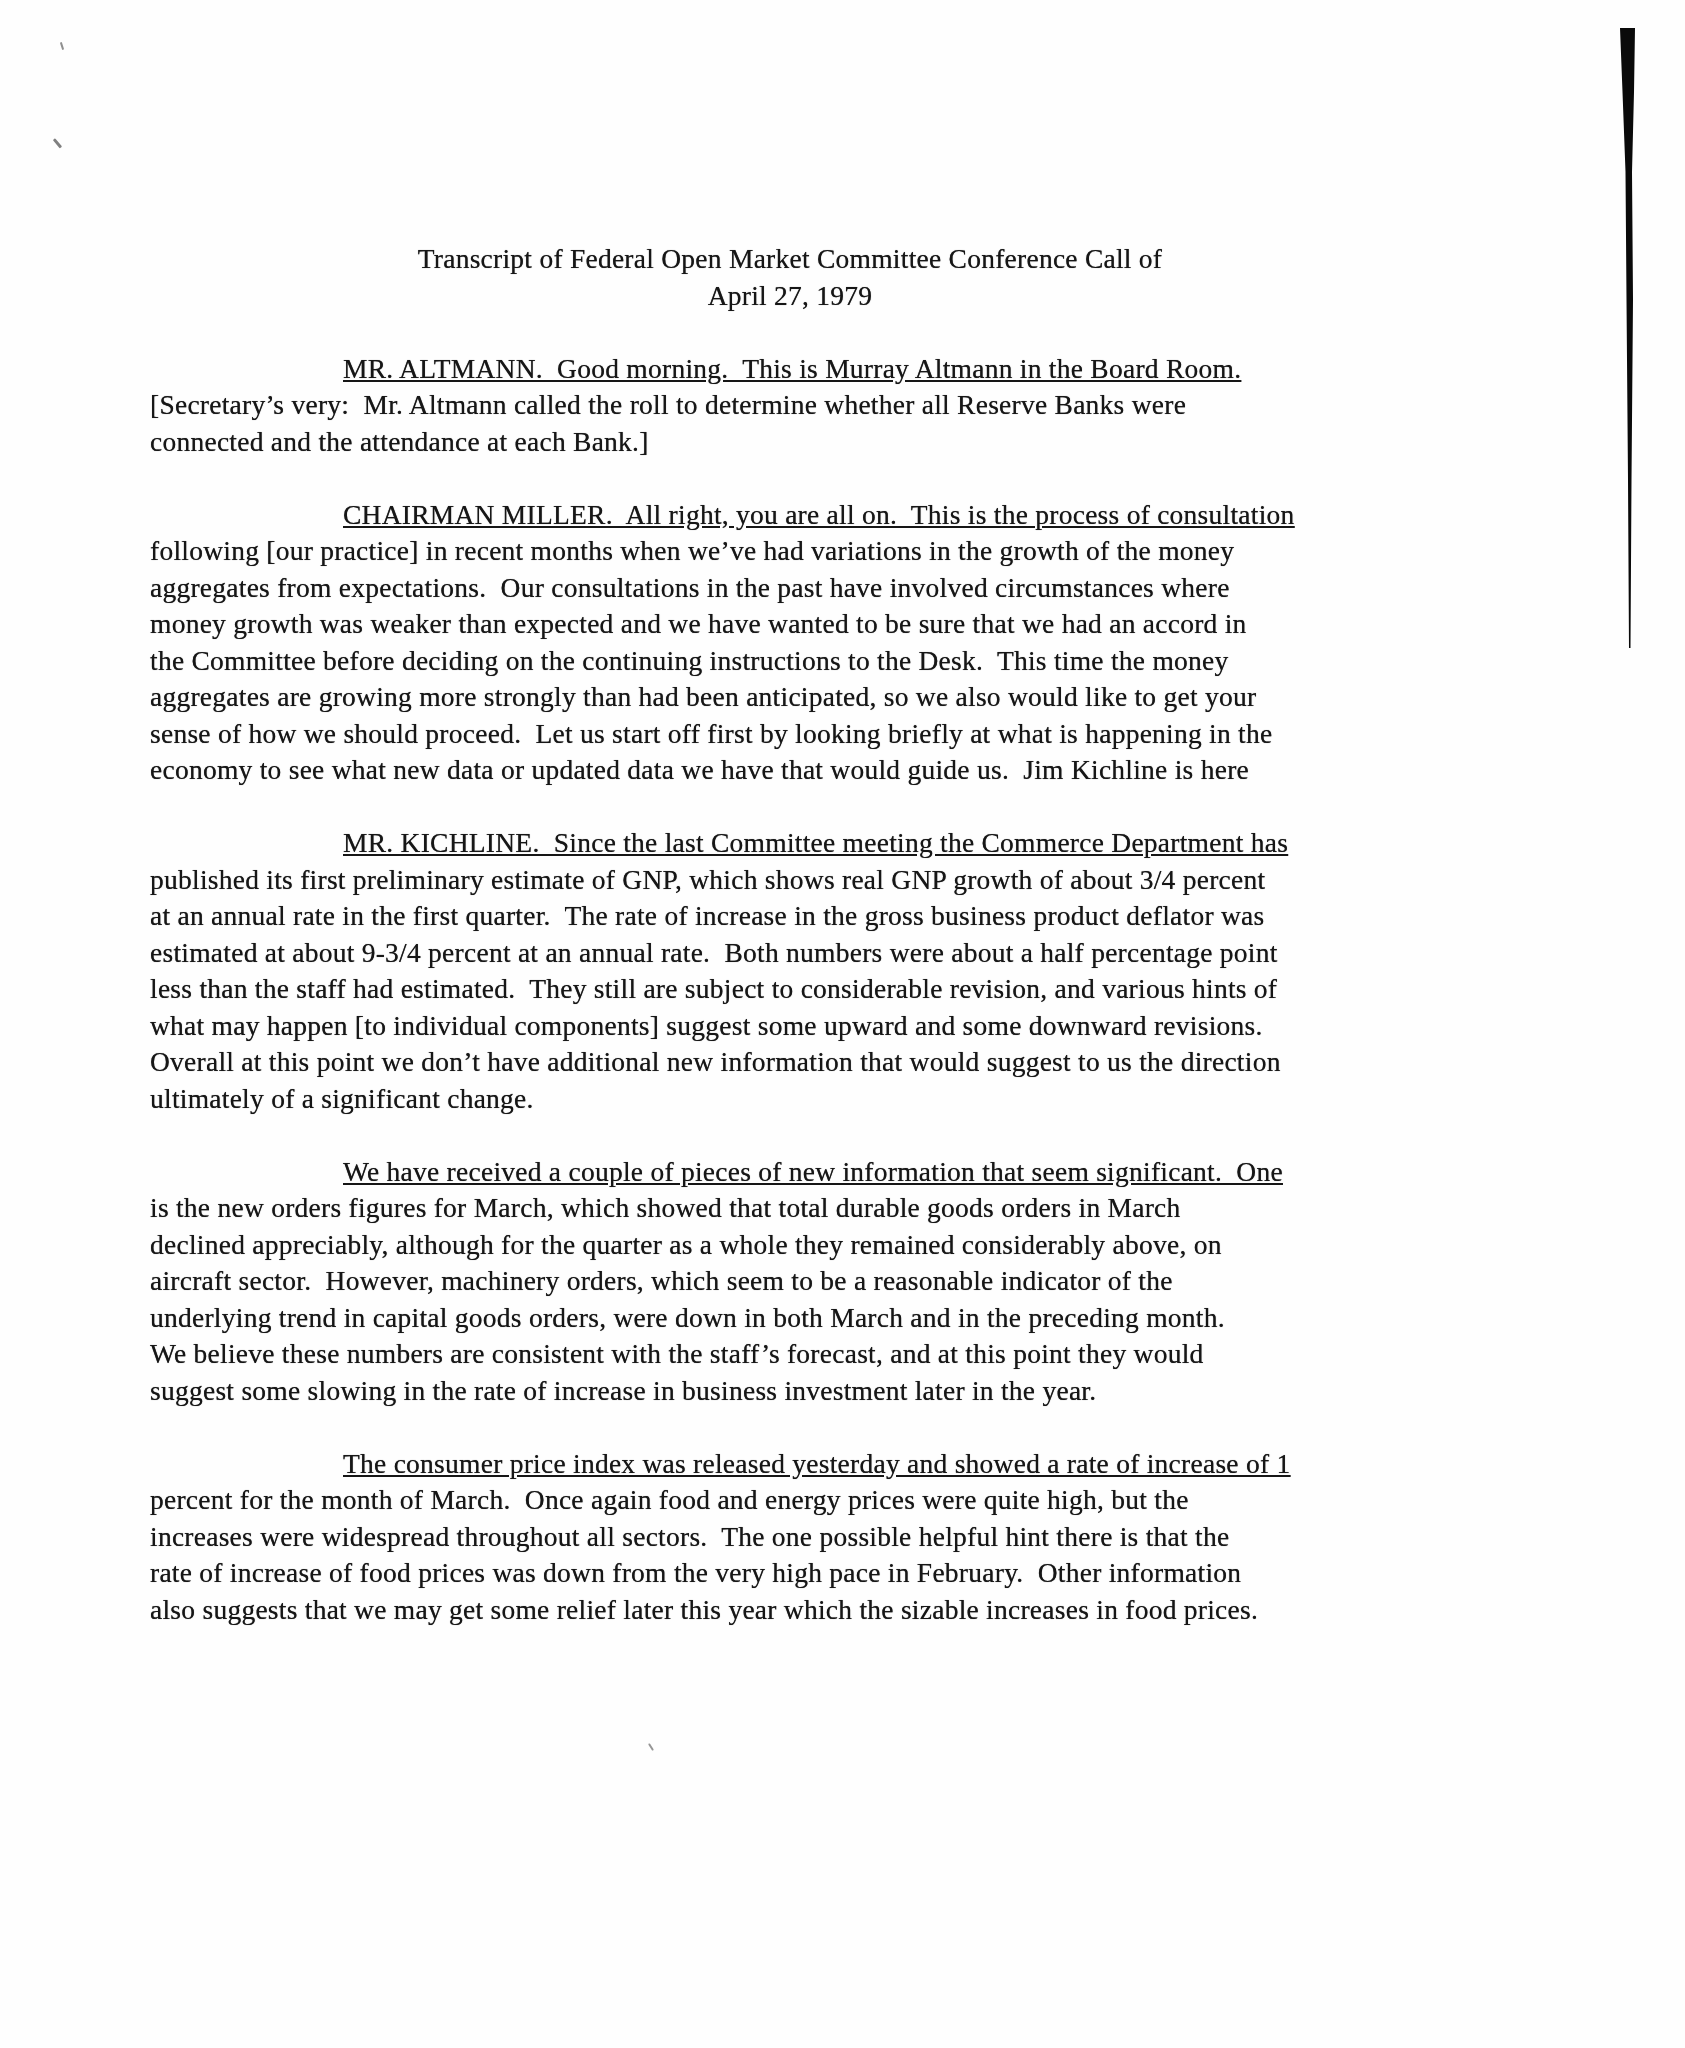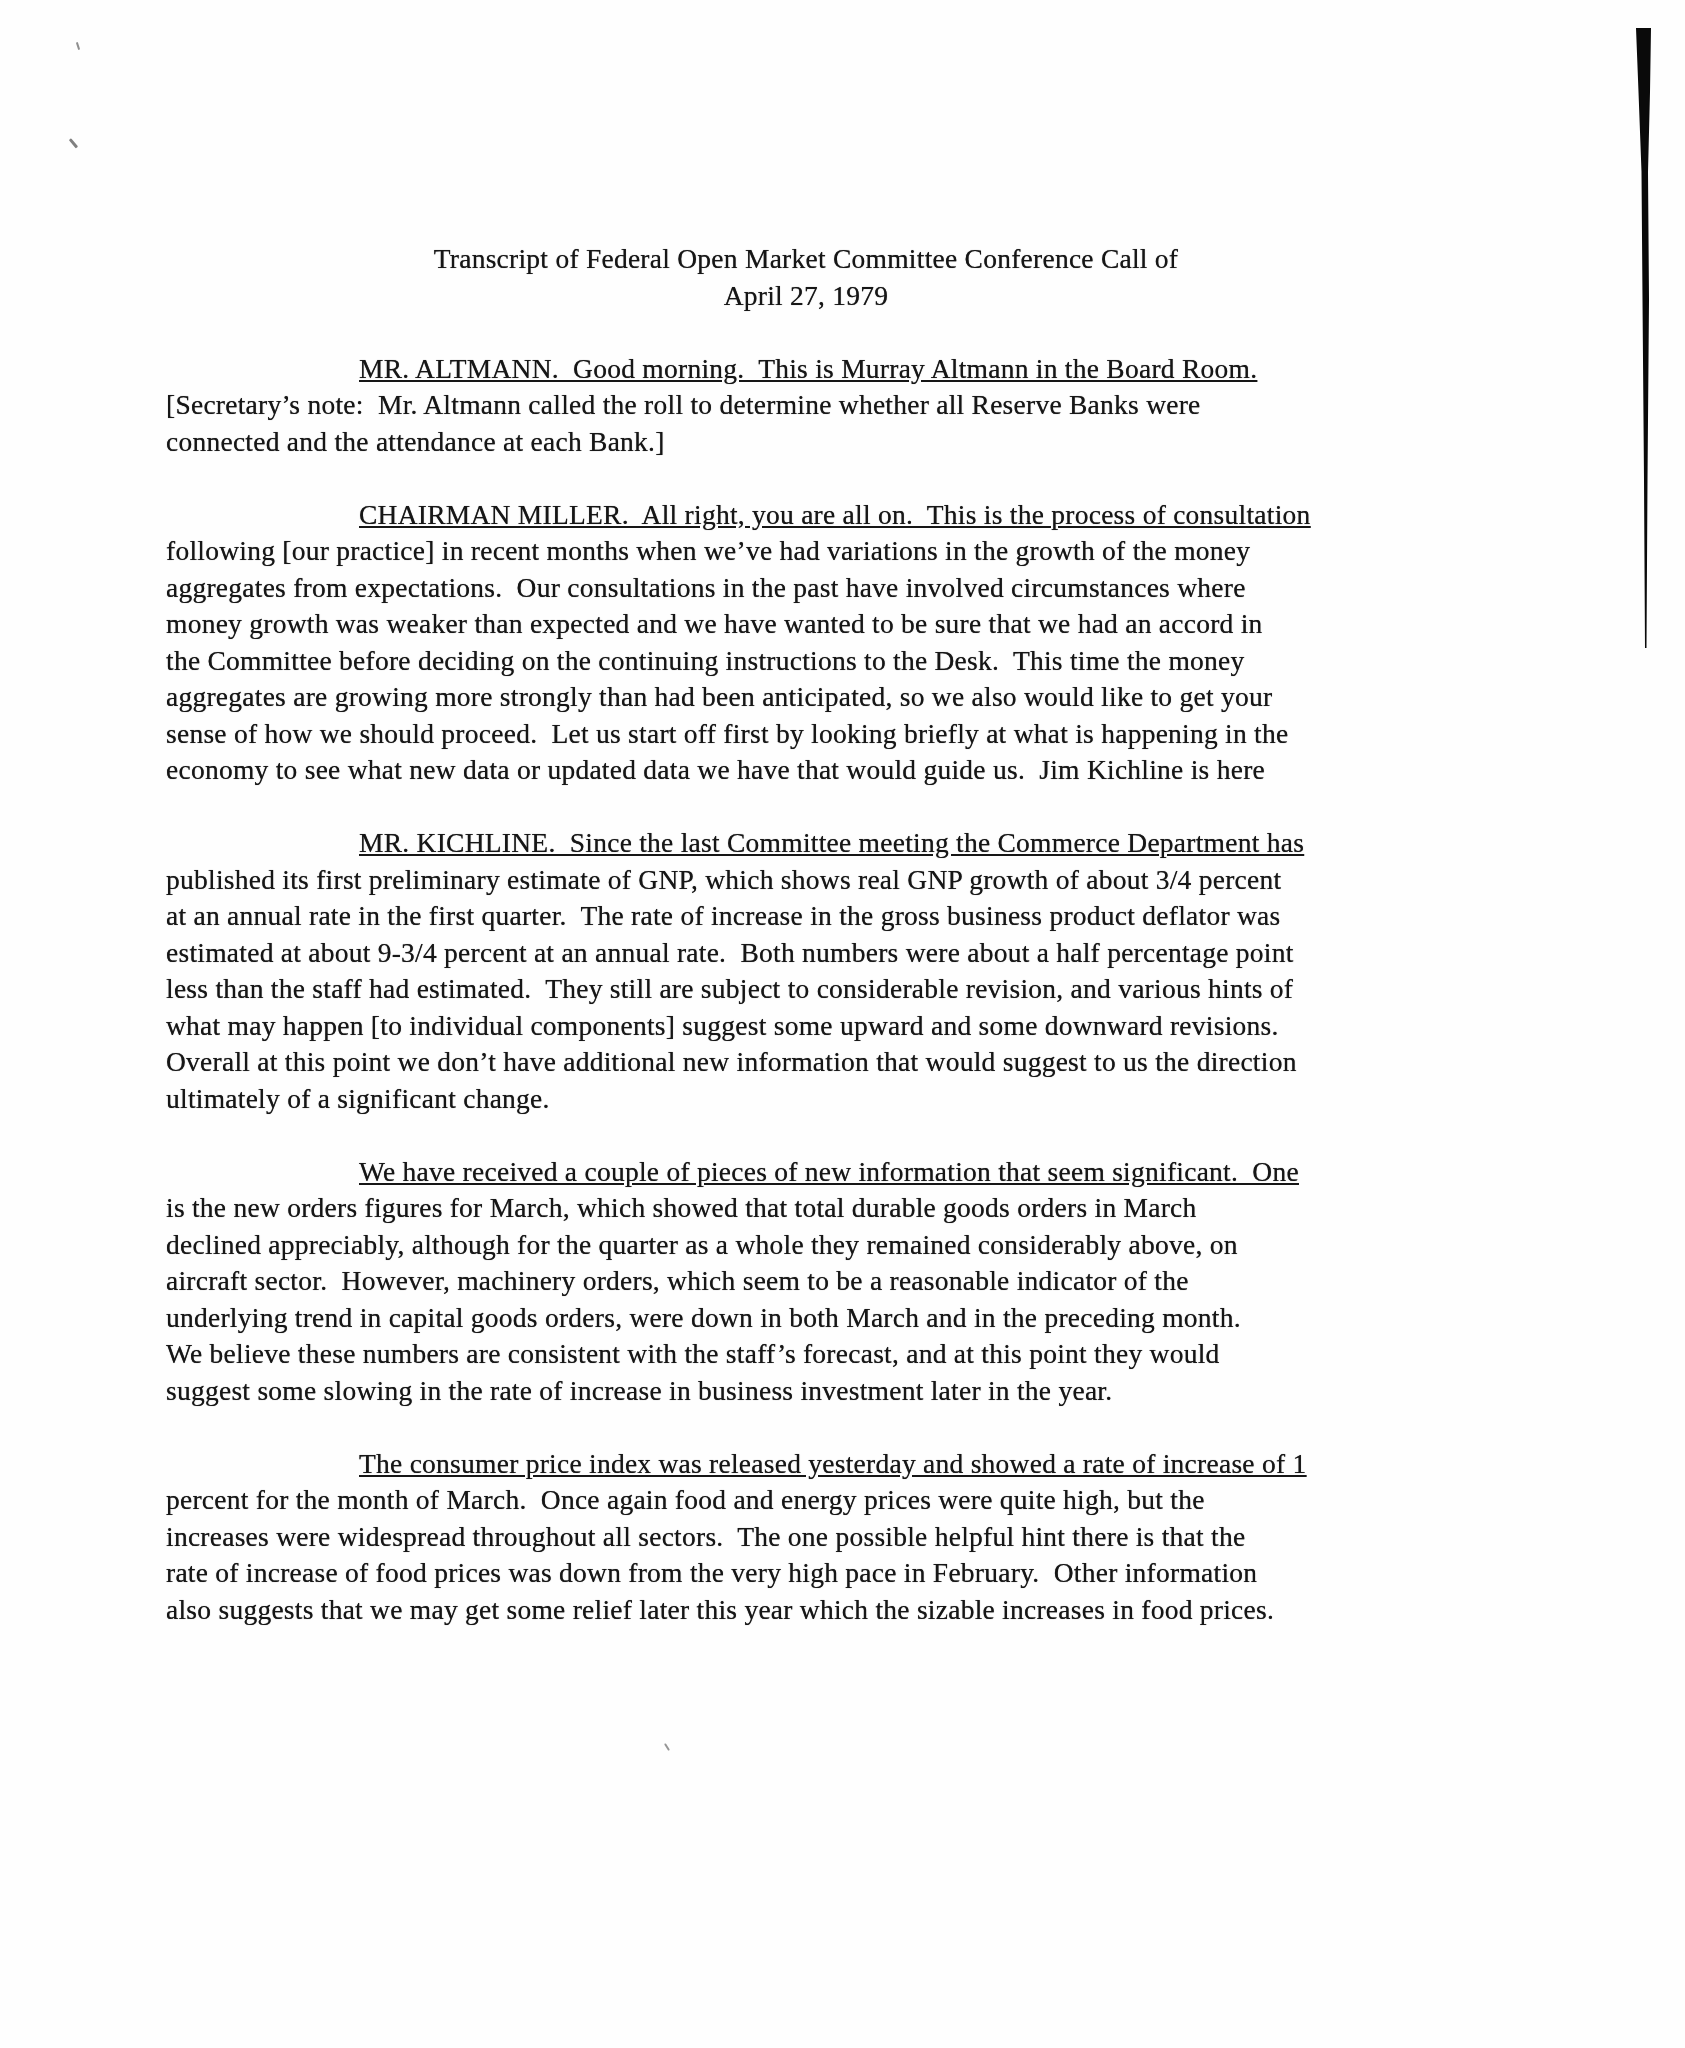--- a/index.html
+++ b/index.html
@@ -11,21 +11,20 @@
     height: 2048px;
     position: relative;
     background: #fefefe;
     overflow: hidden;
     font-family: "Liberation Serif", serif;
     color: #161616;
   }
   .page {
     position: absolute;
     inset: 0;
-    margin-left: 16px;
   }
   .content {
     position: absolute;
     left: 150px;
     top: 241px;
     width: 1305px;
   }
   .line {
     display: block;
     white-space: pre;
@@ -81,21 +80,21 @@
 
   <div class="content">
 
     <div class="title-block">
       <span class="line center">Transcript of Federal Open Market Committee Conference Call of</span>
       <span class="line center">April 27, 1979</span>
     </div>
 
     <div class="para">
       <span class="line indent">MR. ALTMANN.  Good morning.  This is Murray Altmann in the Board Room.</span>
-      <span class="line">[Secretary’s note:  Mr. Altmann called the roll to determine whether all Reserve Banks were</span>
+      <span class="line">[Secretary’s very:  Mr. Altmann called the roll to determine whether all Reserve Banks were</span>
       <span class="line">connected and the attendance at each Bank.]</span>
     </div>
 
     <div class="para">
       <span class="line indent">CHAIRMAN MILLER.  All right, you are all on.  This is the process of consultation</span>
       <span class="line">following [our practice] in recent months when we’ve had variations in the growth of the money</span>
       <span class="line">aggregates from expectations.  Our consultations in the past have involved circumstances where</span>
       <span class="line">money growth was weaker than expected and we have wanted to be sure that we had an accord in</span>
       <span class="line">the Committee before deciding on the continuing instructions to the Desk.  This time the money</span>
       <span class="line">aggregates are growing more strongly than had been anticipated, so we also would like to get your</span>

